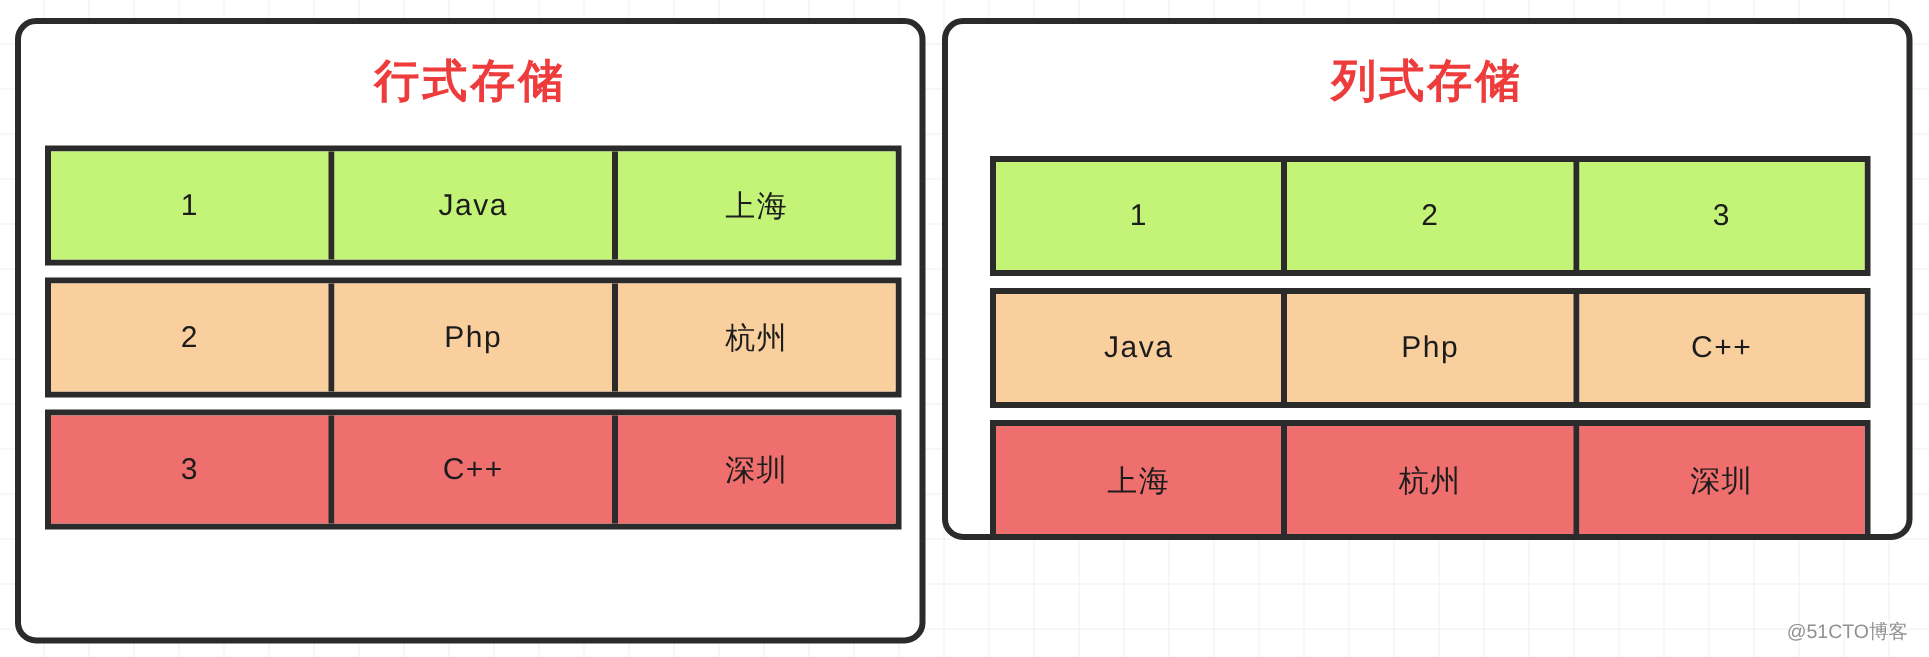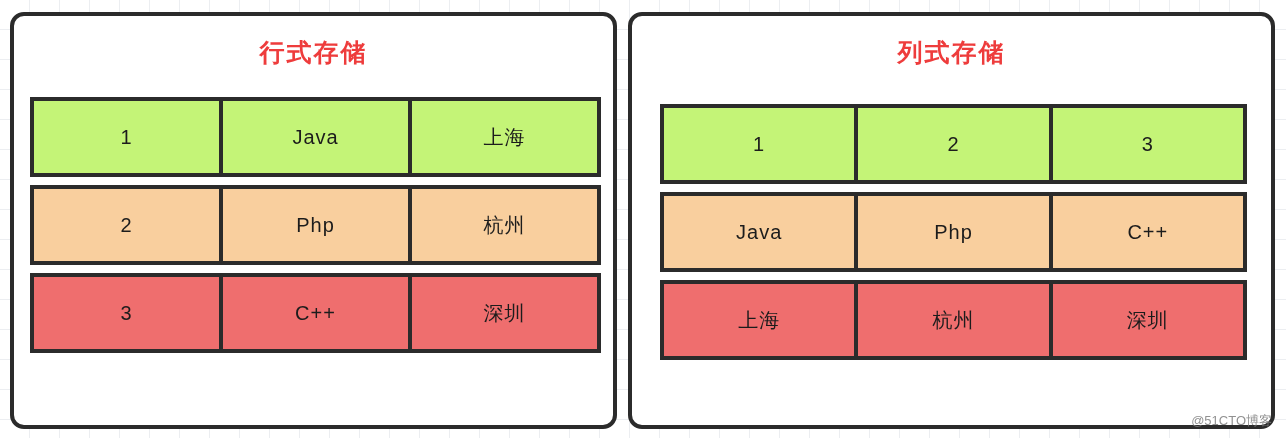--- a/index.html
+++ b/index.html
@@ -36,30 +36,30 @@
 
   
   .panel {
     position: absolute;
     background: #ffffff;
     border: 4px solid #2b2b2b;
     border-radius: 14px;
     box-sizing: border-box;
   }
   .panel-left  { left: 10px;  top: 12px; width: 607px; height: 417px; }
-  .panel-right { left: 628px; top: 12px; width: 647px; height: 417px; }
+  .panel-right { left: 628px; top: 12px; width: 647px; height: 348px; }
 
   .panel-title {
     position: absolute;
     left: 0;
     right: 0;
     top: 24px;
     text-align: center;
     color: #ee3c3c;
-    font-size: 25px;
+    font-size: 30px;
     font-weight: bold;
     letter-spacing: 2px;
     line-height: 1;
   }
 
   
   .rows {
     position: absolute;
     display: flex;
     flex-direction: column;

